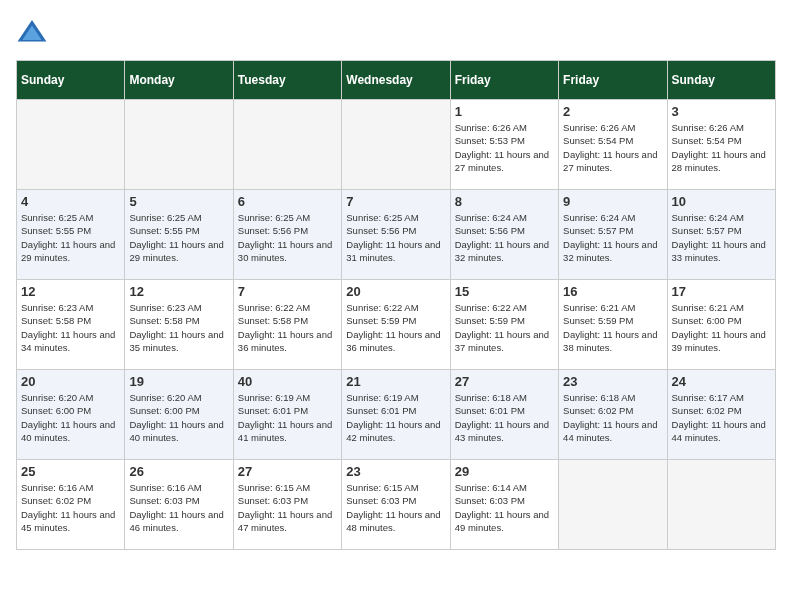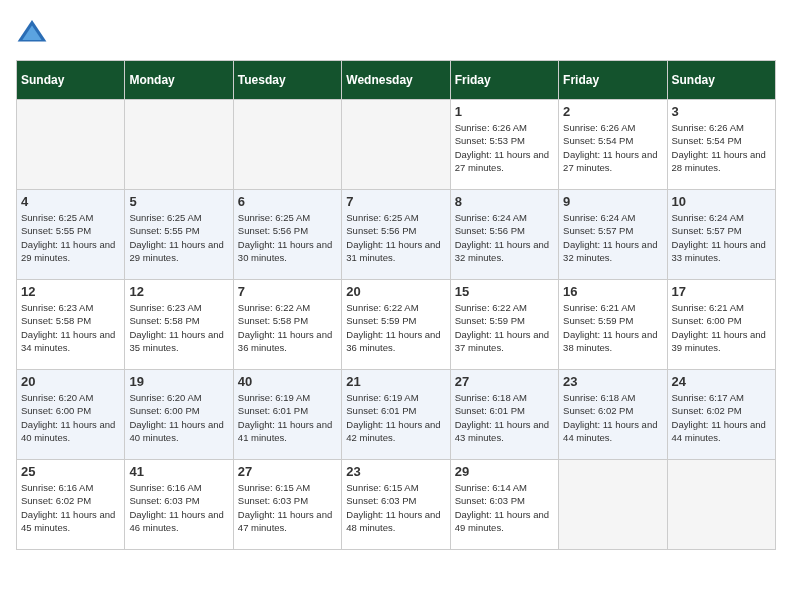--- a/index.html
+++ b/index.html
@@ -236,21 +236,21 @@
           <span class="day-number">24</span>
           <div class="day-info">Sunrise: 6:17 AM<br>Sunset: 6:02 PM<br>Daylight: 11 hours and 44 minutes.</div>
         </td>
       </tr>
       <tr>
         <td>
           <span class="day-number">25</span>
           <div class="day-info">Sunrise: 6:16 AM<br>Sunset: 6:02 PM<br>Daylight: 11 hours and 45 minutes.</div>
         </td>
         <td>
-          <span class="day-number">41</span>
+          <span class="day-number">26</span>
           <div class="day-info">Sunrise: 6:16 AM<br>Sunset: 6:03 PM<br>Daylight: 11 hours and 46 minutes.</div>
         </td>
         <td>
           <span class="day-number">27</span>
           <div class="day-info">Sunrise: 6:15 AM<br>Sunset: 6:03 PM<br>Daylight: 11 hours and 47 minutes.</div>
         </td>
         <td>
           <span class="day-number">23</span>
           <div class="day-info">Sunrise: 6:15 AM<br>Sunset: 6:03 PM<br>Daylight: 11 hours and 48 minutes.</div>
         </td>

